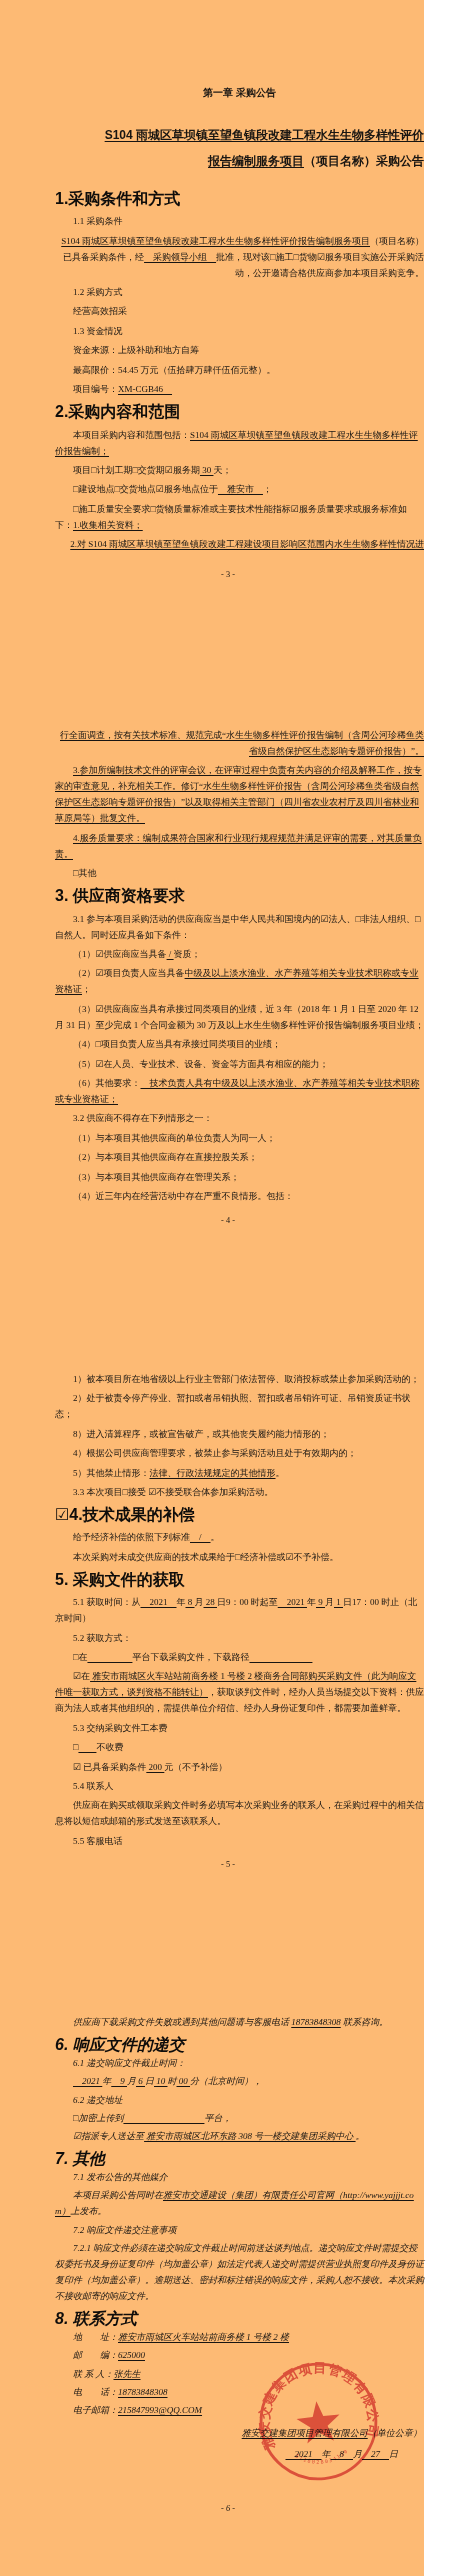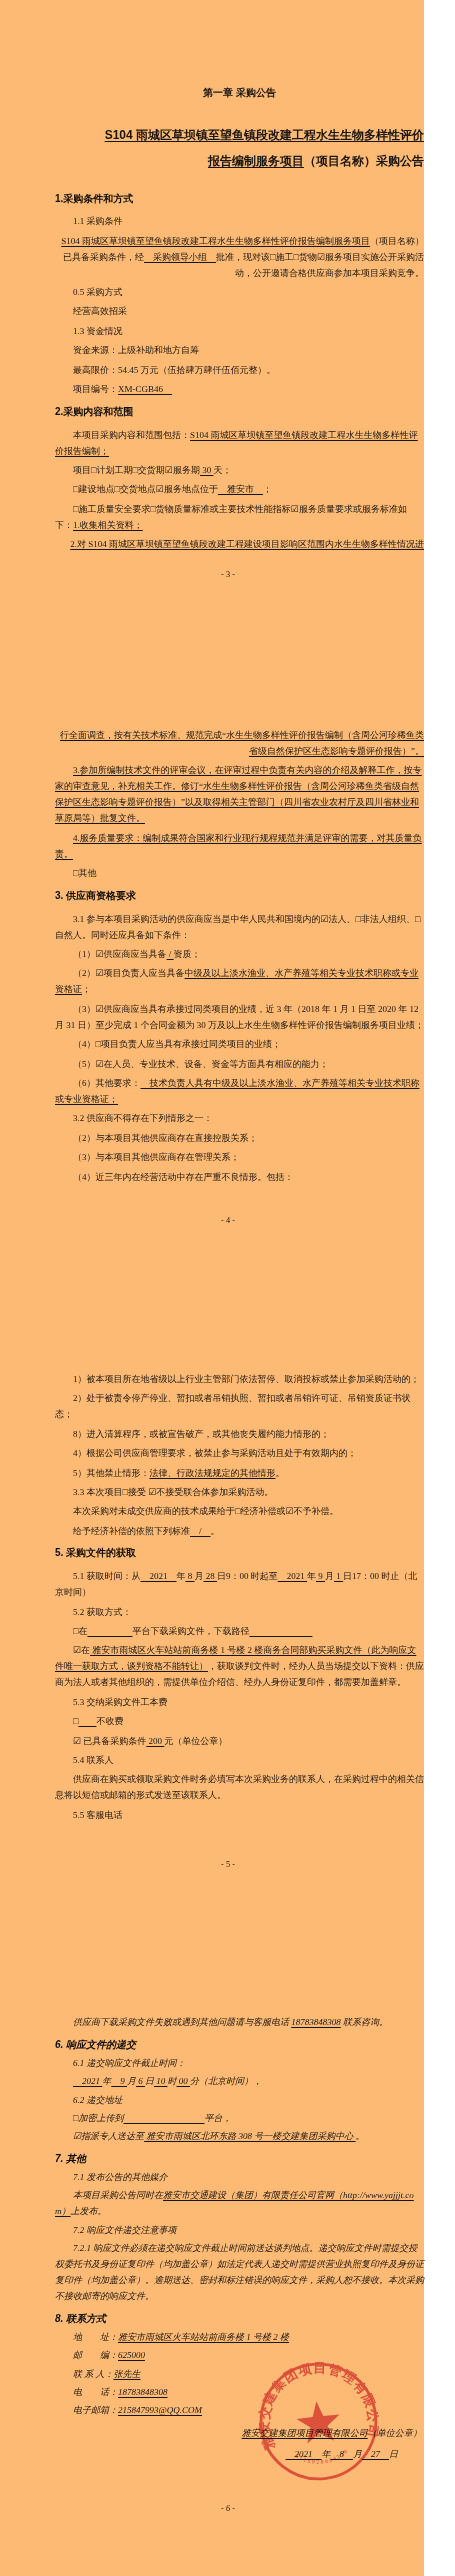--- a/index.html
+++ b/index.html
@@ -11,21 +11,21 @@
   #pg3{height:644px;}
   #pg4{height:642px;}
   .content{padding:85px 32px 0 55px;}
   #pg2 .content,#pg3 .content{padding-top:81px;}
   #pg4 .content{padding-top:80px;}
   p{margin:0 0 3.4px;font:9px/16px "Liberation Serif","DejaVu Serif",serif;
     color:#181512;text-indent:2em;word-break:break-all;}
   #pg4 p{margin-bottom:2.3px;font-style:italic;}
   .fl{text-indent:0;text-align:right;}
   .hd{font-family:"Liberation Sans","DejaVu Sans",sans-serif;font-weight:700;
-      font-size:10px;line-height:17px;text-indent:0;margin:5.7px 0 6.8px;color:#0f0d0b;}
+      font-size:16px;line-height:17px;text-indent:0;margin:5.7px 0 6.8px;color:#0f0d0b;}
   .chapter{text-align:center;text-indent:0;font-family:"Liberation Sans","DejaVu Sans",sans-serif;
       font-weight:700;font-size:10px;margin:0 0 20.5px;}
   .title{text-align:right;text-indent:0;font-family:"Liberation Sans","DejaVu Sans",sans-serif;
       font-weight:700;font-size:12px;line-height:26px;margin:0 0 16px;}
   .u{text-decoration:underline;text-underline-offset:2.3px;}
   .pagenum{position:absolute;top:567px;left:0;width:100%;text-align:center;
       text-indent:0;font-size:8.3px;margin:0;}
   .rt{text-align:right;text-indent:0;}
   .rt-company{padding-right:2.3px;margin-top:6.8px;}
   .rt-date{padding-right:26px;margin-top:4.6px;}
@@ -44,21 +44,21 @@
 <main class="doc">
 
   <section class="page" id="pg1">
     <div class="content">
       <p class="chapter">第一章 采购公告</p>
       <p class="title" style="margin-bottom:0"><span class="u">S104 雨城区草坝镇至望鱼镇段改建工程水生生物多样性评价</span></p>
       <p class="title"><span class="u">报告编制服务项目</span><span>（项目名称）采购公告</span></p>
       <p class="hd">1.采购条件和方式</p>
       <p>1.1 采购条件</p>
       <p class="fl"><span class="u">S104 雨城区草坝镇至望鱼镇段改建工程水生生物多样性评价报告编制服务项目</span><span>（项目名称）已具备采购条件，经</span><span class="u">　采购领导小组　</span><span>批准，现对该□施工□货物☑服务项目实施公开采购活动，公开邀请合格供应商参加本项目采购竞争。</span></p>
-      <p>0.5 采购方式</p>
+      <p>1.2 采购方式</p>
       <p>经营高效招采</p>
       <p>1.3 资金情况</p>
       <p>资金来源：上级补助和地方自筹</p>
       <p>最高限价：54.45 万元（伍拾肆万肆仟伍佰元整）。</p>
       <p><span>项目编号：</span><span class="u">XM-CGB46　</span></p>
       <p class="hd">2.采购内容和范围</p>
       <p><span>本项目采购内容和范围包括：</span><span class="u">S104 雨城区草坝镇至望鱼镇段改建工程水生生物多样性评价报告编制；</span></p>
       <p><span>项目□计划工期□交货期☑服务期</span><span class="u"> 30 </span><span>天；</span></p>
       <p><span>□建设地点□交货地点☑服务地点位于</span><span class="u">　雅安市　</span><span>；</span></p>
       <p><span>□施工质量安全要求□货物质量标准或主要技术性能指标☑服务质量要求或服务标准如下：</span><span class="u">1.收集相关资料；</span></p>
@@ -75,45 +75,47 @@
       <p>□其他</p>
       <p class="hd">3. 供应商资格要求</p>
       <p>3.1 参与本项目采购活动的供应商应当是中华人民共和国境内的☑法人、□非法人组织、□自然人。同时还应具备如下条件：</p>
       <p><span>（1）☑供应商应当具备</span><span class="u"> / </span><span>资质；</span></p>
       <p><span>（2）☑项目负责人应当具备</span><span class="u">中级及以上淡水渔业、水产养殖等相关专业技术职称或专业资格证</span><span>；</span></p>
       <p>（3）☑供应商应当具有承接过同类项目的业绩，近 3 年（2018 年 1 月 1 日至 2020 年 12 月 31 日）至少完成 1 个合同金额为 30 万及以上水生生物多样性评价报告编制服务项目业绩；</p>
       <p>（4）□项目负责人应当具有承接过同类项目的业绩；</p>
       <p>（5）☑在人员、专业技术、设备、资金等方面具有相应的能力；</p>
       <p><span>（6）其他要求：</span><span class="u">　技术负责人具有中级及以上淡水渔业、水产养殖等相关专业技术职称或专业资格证；</span></p>
       <p>3.2 供应商不得存在下列情形之一：</p>
+      <p>（1）与本项目其他供应商的单位负责人为同一人；</p>
       <p>（2）与本项目其他供应商存在直接控股关系；</p>
       <p>（3）与本项目其他供应商存在管理关系；</p>
       <p>（4）近三年内在经营活动中存在严重不良情形。包括：</p>
     </div>
     <p class="pagenum">- 4 -</p>
   </section>
 
   <section class="page" id="pg3">
     <div class="content">
       <p>1）被本项目所在地省级以上行业主管部门依法暂停、取消投标或禁止参加采购活动的；</p>
       <p>2）处于被责令停产停业、暂扣或者吊销执照、暂扣或者吊销许可证、吊销资质证书状态；</p>
       <p>8）进入清算程序，或被宣告破产，或其他丧失履约能力情形的；</p>
       <p>4）根据公司供应商管理要求，被禁止参与采购活动且处于有效期内的；</p>
       <p><span>5）其他禁止情形：</span><span class="u">法律、行政法规规定的其他情形</span><span>。</span></p>
       <p>3.3 本次项目□接受 ☑不接受联合体参加采购活动。</p>
+      <p class="hd">☑4.技术成果的补偿</p>
+      <p><span>给予经济补偿的依照下列标准</span><span class="u">　/　</span><span>。</span></p>
       <p>本次采购对未成交供应商的技术成果给于□经济补偿或☑不予补偿。</p>
-      <p><span>给予经济补偿的依照下列标准</span><span class="u">　/　</span><span>。</span></p>
       <p class="hd">5. 采购文件的获取</p>
       <p><span>5.1 获取时间：从</span><span class="u">　2021　</span><span>年</span><span class="u"> 8 </span><span>月</span><span class="u"> 28 </span><span>日9：00 时起至</span><span class="u">　2021 </span><span>年</span><span class="u"> 9 </span><span>月</span><span class="u"> 1 </span><span>日17：00 时止（北京时间）</span></p>
       <p>5.2 获取方式：</p>
       <p><span>□在</span><span class="u">　　　　　</span><span>平台下载采购文件，下载路径</span><span class="u">　　　　　　　</span></p>
       <p><span>☑在</span><span class="u"> 雅安市雨城区火车站站前商务楼 1 号楼 2 楼商务合同部购买采购文件（此为响应文件唯一获取方式，谈判资格不能转让）</span><span>，获取谈判文件时，经办人员当场提交以下资料：供应商为法人或者其他组织的，需提供单位介绍信、经办人身份证复印件，都需要加盖鲜章。</span></p>
       <p>5.3 交纳采购文件工本费</p>
       <p><span>□</span><span class="u">　　</span><span>不收费</span></p>
-      <p><span>☑ 已具备采购条件</span><span class="u"> 200 </span><span>元（单位公章）</span></p>
+      <p><span>☑ 已具备采购条件</span><span class="u"> 200 </span><span>元（不予补偿）</span></p>
       <p>5.4 联系人</p>
       <p>供应商在购买或领取采购文件时务必填写本次采购业务的联系人，在采购过程中的相关信息将以短信或邮箱的形式发送至该联系人。</p>
       <p>5.5 客服电话</p>
     </div>
     <p class="pagenum">- 5 -</p>
   </section>
 
   <section class="page" id="pg4">
     <div class="content">
       <p><span>供应商下载采购文件失败或遇到其他问题请与客服电话 </span><span class="u">18783848308</span><span> 联系咨询。</span></p>

